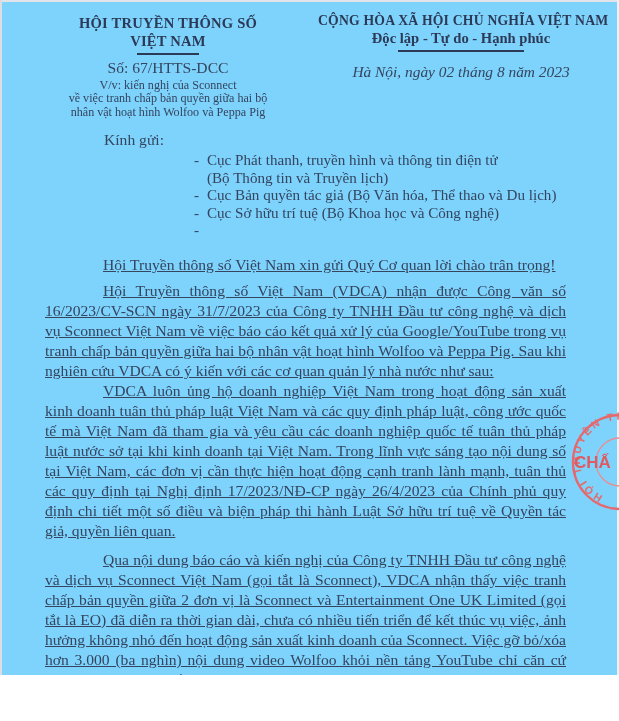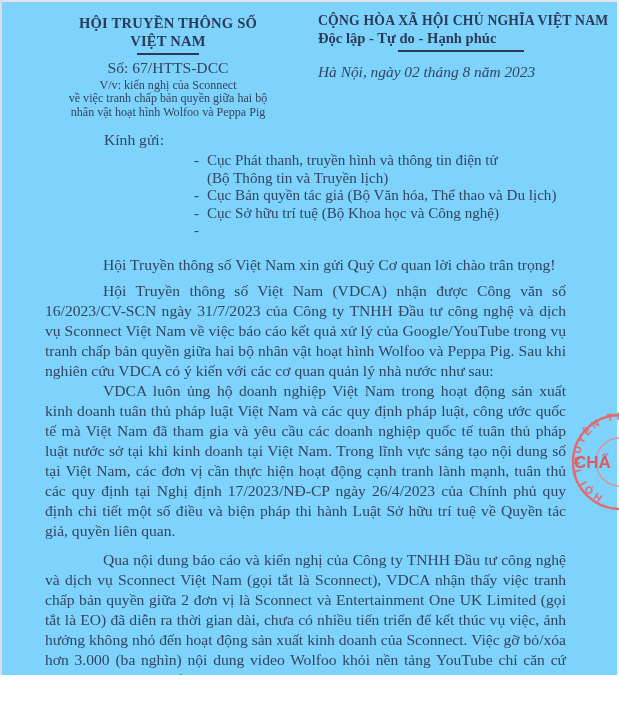--- a/index.html
+++ b/index.html
@@ -18,38 +18,38 @@
                 background:#c9a35c; border-top:2px solid #9a7a38; transform:rotate(-8deg); }
 
   
   .issuer { position:absolute; left:48px; top:14px; width:240px; text-align:center; }
   .issuer .name { font-weight:bold; font-size:14.6px; line-height:18px; letter-spacing:.2px; color:#2c3a57; white-space:nowrap; }
   .issuer .rule { width:62px; height:1.6px; background:#2c3a57; margin:3px auto 0; }
   .doc-number { font-size:15.6px; margin-top:4px; white-space:nowrap; }
   .subject { font-size:12.1px; line-height:13.6px; white-space:nowrap;text-align:center; }
   .subject.first { margin-top:2px; }
 
-  .national { position:absolute; left:318px; top:13px; width:286px; text-align:left; }
+  .national { position:absolute; left:318px; top:13px; width:286px; text-align:center; }
   .national .line1 { font-weight:bold; font-size:13.7px; color:#2c3a57; white-space:nowrap; letter-spacing:.2px; }
   .national .motto { font-weight:bold; font-size:14.6px; color:#2c3a57; margin-top:1px; white-space:nowrap; }
   .national .rule { width:126px; height:1.6px; background:#2c3a57; margin:3px auto 0; }
   .dateline { font-style:italic; font-size:15.4px; margin-top:11px; white-space:nowrap; }
 
   
   .salutation { position:absolute; left:104px; top:131px; font-size:15.6px; }
   .recipients { position:absolute; left:194px; top:152px; font-size:15.1px; line-height:17.6px; }
   .recip-row { display:flex; }
   .recip-row .dash { width:13px; flex:0 0 13px; }
   .recip-row .txt { white-space:nowrap; }
   .recip-row .cont { white-space:nowrap; }
 
   
   .body-text { position:absolute; left:45px; top:255px; width:521px;
                font-size:15.6px; line-height:20px; text-align:justify; }
-  .body-text p { margin:0; text-indent:58px; }
+  .body-text p { margin:0; text-indent:58px;text-decoration:underline; }
   .body-text p.p1 { margin-bottom:6px; }
   .body-text p.p2 { margin-bottom:0; }
   .body-text p.p3 { margin-bottom:9px; }
 
   
   .seal { position:absolute; left:560px; top:395px; width:140px; height:140px; }
   .seal text { font-family:"Liberation Sans", sans-serif; }
 </style>
 </head>
 <body>

